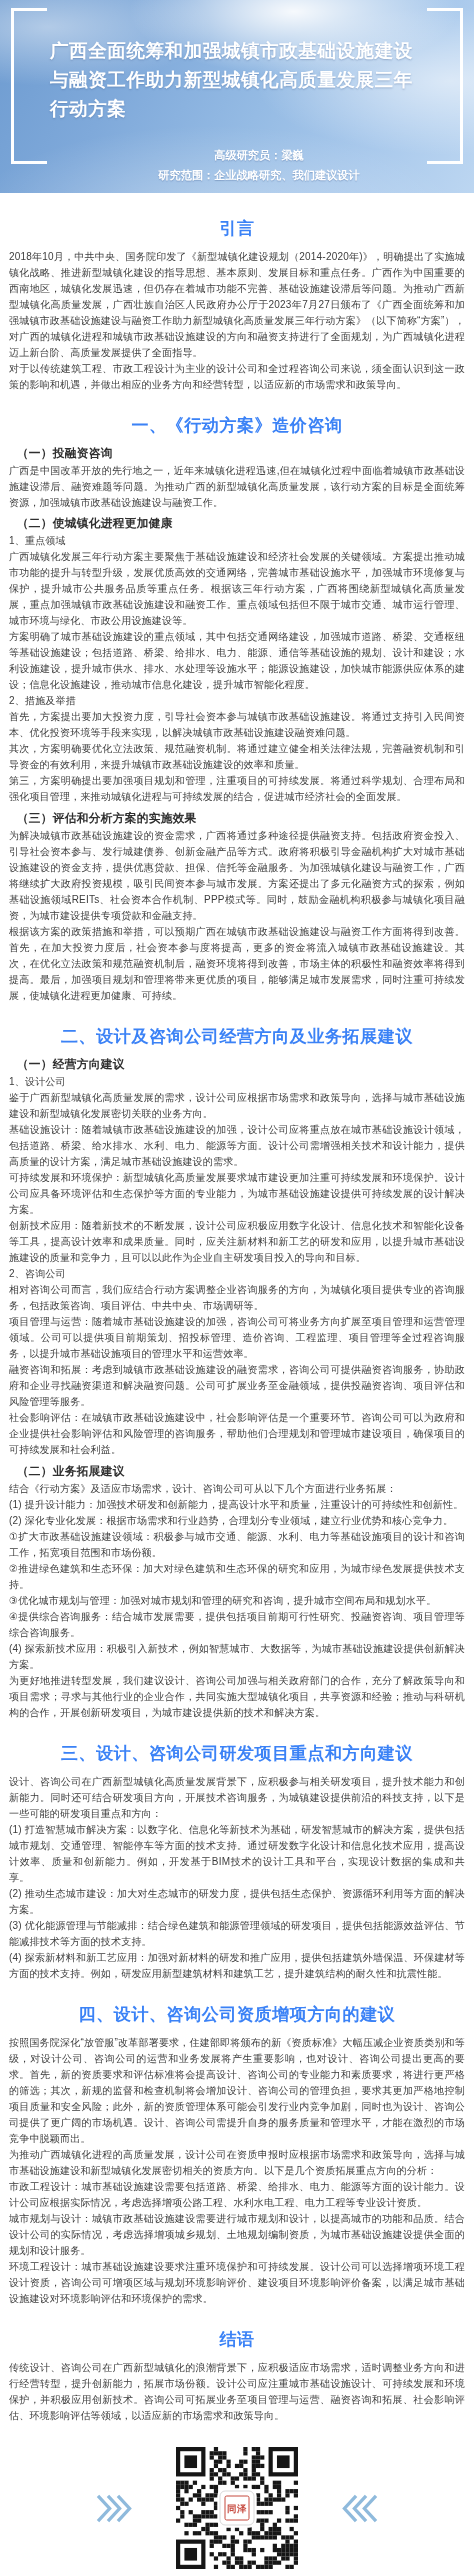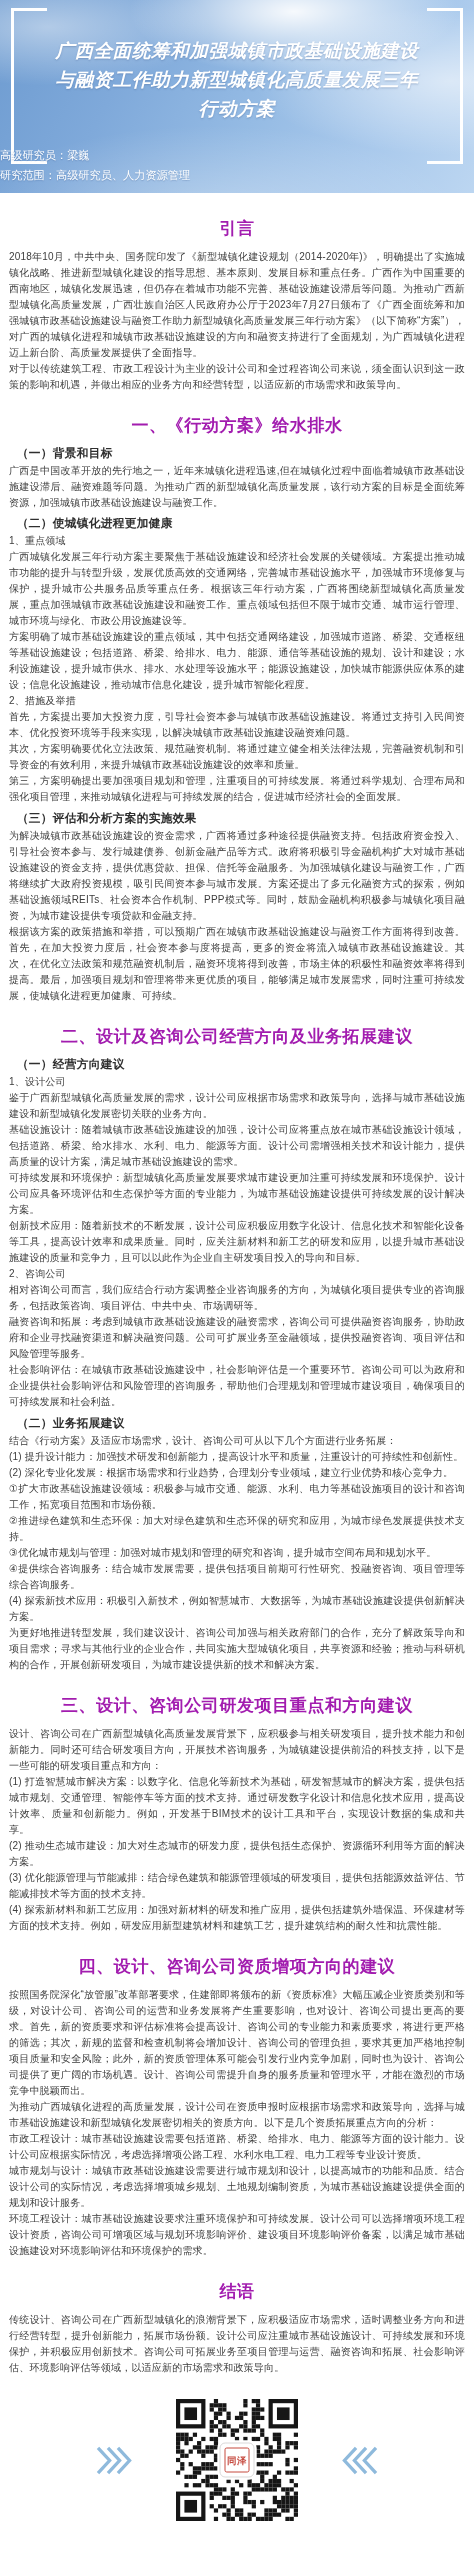--- a/index.html
+++ b/index.html
@@ -14,35 +14,34 @@
       radial-gradient(ellipse 235px 90px at 62% 6%, rgba(255,255,255,.92), rgba(255,255,255,0) 70%),
       radial-gradient(ellipse 280px 106px at 95% 42%, rgba(255,255,255,.55), rgba(255,255,255,0) 70%),
       radial-gradient(ellipse 235px 84px at 10% 14%, rgba(255,255,255,.45), rgba(255,255,255,0) 70%),
       radial-gradient(ellipse 347px 134px at 45% 115%, rgba(255,255,255,.35), rgba(255,255,255,0) 72%),
       linear-gradient(118deg,#6d9bd0 0%,#7fa9da 28%,#95bbe4 55%,#a9c9ec 78%,#bcd6f1 100%);
   }
   .bracket { position:absolute; top:7.8px; height:156px; width:36px; }
   .bracket.left  { left:11.2px;  border-left:3.9px solid #fff; border-top:3.9px solid #fff; border-bottom:3.9px solid #fff; }
   .bracket.right { right:11.2px; border-right:3.9px solid #fff; border-top:3.9px solid #fff; border-bottom:3.9px solid #fff; }
   .hero-title {
-    position:relative; margin:36px 50px 0; text-align:center;
+    position:relative; margin:36px 50px 0; text-align:left;
     color:#fff; font-size:18.5px; font-weight:bold; line-height:29px; letter-spacing:0.6px;
     text-shadow:0 0.6px 1.7px rgba(60,90,140,.35);
-    font-style:italic;
   }
   .hero-sub {
-    position:relative; color:#fff; font-weight:normal;
-    font-size:11.2px; line-height:20px; text-shadow:0 0.6px 1.1px rgba(60,90,140,.35);
+    position:relative; text-align:center; color:#fff; font-weight:bold;
+    font-size:11.2px; line-height:20px; text-shadow:0 0.6px 1.1px rgba(60,90,140,.35);margin-left:44px;
   }
   .hero-sub.first { margin-top:22.4px; }
 
   
   .article { padding:0 9px; }
   .blk-h1 {
-    color:#a21caf; font-size:17px; font-weight:bold; text-align:center;
+    color:#3b82f6; font-size:17px; font-weight:bold; text-align:center;
     margin:21px 0 9px; letter-spacing:0.6px;
   }
   .blk-h1:first-child { margin-top:23.5px; }
   .blk-h2 {
     color:#2f2f2f; font-size:11.7px; font-weight:bold;
     margin:5.6px 0 2.2px; padding-left:7.8px; letter-spacing:0.3px;
   }
   .blk-p {
     color:#3d3d3d; font-size:10px; line-height:16px; text-align:justify;
     letter-spacing:0.2px;
@@ -72,29 +71,29 @@
 </head>
 <body>
 
 <div class="page">
 
   <div class="hero">
     <div class="bracket left"></div>
     <div class="bracket right"></div>
     <div class="hero-title">广西全面统筹和加强城镇市政基础设施建设与融资工作助力新型城镇化高质量发展三年行动方案</div>
     <div class="hero-sub first">高级研究员：梁巍</div>
-    <div class="hero-sub">研究范围：高级研究员、人力资源管理</div>
+    <div class="hero-sub">研究范围：企业战略研究、我们建议设计</div>
   </div>
 
   <div class="article">
       <h1 class="blk-h1">引言</h1>
       <p class="blk-p">2018年10月，中共中央、国务院印发了《新型城镇化建设规划（2014-2020年)》，明确提出了实施城镇化战略、推进新型城镇化建设的指导思想、基本原则、发展目标和重点任务。广西作为中国重要的西南地区，城镇化发展迅速，但仍存在着城市功能不完善、基础设施建设滞后等问题。为推动广西新型城镇化高质量发展，广西壮族自治区人民政府办公厅于2023年7月27日颁布了《广西全面统筹和加强城镇市政基础设施建设与融资工作助力新型城镇化高质量发展三年行动方案》（以下简称“方案”），对广西的城镇化进程和城镇市政基础设施建设的方向和融资支持进行了全面规划，为广西城镇化进程迈上新台阶、高质量发展提供了全面指导。</p>
       <p class="blk-p">对于以传统建筑工程、市政工程设计为主业的设计公司和全过程咨询公司来说，须全面认识到这一政策的影响和机遇，并做出相应的业务方向和经营转型，以适应新的市场需求和政策导向。</p>
-      <h1 class="blk-h1">一、《行动方案》给水排水</h1>
-      <h2 class="blk-h2">（一）背景和目标</h2>
+      <h1 class="blk-h1">一、《行动方案》造价咨询</h1>
+      <h2 class="blk-h2">（一）投融资咨询</h2>
       <p class="blk-p">广西是中国改革开放的先行地之一，近年来城镇化进程迅速,但在城镇化过程中面临着城镇市政基础设施建设滞后、融资难题等问题。为推动广西的新型城镇化高质量发展，该行动方案的目标是全面统筹资源，加强城镇市政基础设施建设与融资工作。</p>
       <h2 class="blk-h2">（二）使城镇化进程更加健康</h2>
       <p class="blk-p">1、重点领域</p>
       <p class="blk-p">广西城镇化发展三年行动方案主要聚焦于基础设施建设和经济社会发展的关键领域。方案提出推动城市功能的提升与转型升级，发展优质高效的交通网络，完善城市基础设施水平，加强城市环境修复与保护，提升城市公共服务品质等重点任务。根据该三年行动方案，广西将围绕新型城镇化高质量发展，重点加强城镇市政基础设施建设和融资工作。重点领域包括但不限于城市交通、城市运行管理、城市环境与绿化、市政公用设施建设等。</p>
       <p class="blk-p">方案明确了城市基础设施建设的重点领域，其中包括交通网络建设，加强城市道路、桥梁、交通枢纽等基础设施建设；包括道路、桥梁、给排水、电力、能源、通信等基础设施的规划、设计和建设；水利设施建设，提升城市供水、排水、水处理等设施水平；能源设施建设，加快城市能源供应体系的建设；信息化设施建设，推动城市信息化建设，提升城市智能化程度。</p>
       <p class="blk-p">2、措施及举措</p>
       <p class="blk-p">首先，方案提出要加大投资力度，引导社会资本参与城镇市政基础设施建设。将通过支持引入民间资本、优化投资环境等手段来实现，以解决城镇市政基础设施建设融资难问题。</p>
       <p class="blk-p">其次，方案明确要优化立法政策、规范融资机制。将通过建立健全相关法律法规，完善融资机制和引导资金的有效利用，来提升城镇市政基础设施建设的效率和质量。</p>
       <p class="blk-p">第三，方案明确提出要加强项目规划和管理，注重项目的可持续发展。将通过科学规划、合理布局和强化项目管理，来推动城镇化进程与可持续发展的结合，促进城市经济社会的全面发展。</p>
       <h2 class="blk-h2">（三）评估和分析方案的实施效果</h2>
@@ -102,20 +101,21 @@
       <p class="blk-p">根据该方案的政策措施和举措，可以预期广西在城镇市政基础设施建设与融资工作方面将得到改善。首先，在加大投资力度后，社会资本参与度将提高，更多的资金将流入城镇市政基础设施建设。其次，在优化立法政策和规范融资机制后，融资环境将得到改善，市场主体的积极性和融资效率将得到提高。最后，加强项目规划和管理将带来更优质的项目，能够满足城市发展需求，同时注重可持续发展，使城镇化进程更加健康、可持续。</p>
       <h1 class="blk-h1">二、设计及咨询公司经营方向及业务拓展建议</h1>
       <h2 class="blk-h2">（一）经营方向建议</h2>
       <p class="blk-p">1、设计公司</p>
       <p class="blk-p">鉴于广西新型城镇化高质量发展的需求，设计公司应根据市场需求和政策导向，选择与城市基础设施建设和新型城镇化发展密切关联的业务方向。</p>
       <p class="blk-p">基础设施设计：随着城镇市政基础设施建设的加强，设计公司应将重点放在城市基础设施设计领域，包括道路、桥梁、给水排水、水利、电力、能源等方面。设计公司需增强相关技术和设计能力，提供高质量的设计方案，满足城市基础设施建设的需求。</p>
       <p class="blk-p">可持续发展和环境保护：新型城镇化高质量发展要求城市建设更加注重可持续发展和环境保护。设计公司应具备环境评估和生态保护等方面的专业能力，为城市基础设施建设提供可持续发展的设计解决方案。</p>
       <p class="blk-p">创新技术应用：随着新技术的不断发展，设计公司应积极应用数字化设计、信息化技术和智能化设备等工具，提高设计效率和成果质量。同时，应关注新材料和新工艺的研发和应用，以提升城市基础设施建设的质量和竞争力，且可以以此作为企业自主研发项目投入的导向和目标。</p>
       <p class="blk-p">2、咨询公司</p>
       <p class="blk-p">相对咨询公司而言，我们应结合行动方案调整企业咨询服务的方向，为城镇化项目提供专业的咨询服务，包括政策咨询、项目评估、中共中央、市场调研等。</p>
+      <p class="blk-p">项目管理与运营：随着城市基础设施建设的加强，咨询公司可将业务方向扩展至项目管理和运营管理领域。公司可以提供项目前期策划、招投标管理、造价咨询、工程监理、项目管理等全过程咨询服务，以提升城市基础设施项目的管理水平和运营效率。</p>
       <p class="blk-p">融资咨询和拓展：考虑到城镇市政基础设施建设的融资需求，咨询公司可提供融资咨询服务，协助政府和企业寻找融资渠道和解决融资问题。公司可扩展业务至金融领域，提供投融资咨询、项目评估和风险管理等服务。</p>
       <p class="blk-p">社会影响评估：在城镇市政基础设施建设中，社会影响评估是一个重要环节。咨询公司可以为政府和企业提供社会影响评估和风险管理的咨询服务，帮助他们合理规划和管理城市建设项目，确保项目的可持续发展和社会利益。</p>
       <h2 class="blk-h2">（二）业务拓展建议</h2>
       <p class="blk-p">结合《行动方案》及适应市场需求，设计、咨询公司可从以下几个方面进行业务拓展：</p>
       <p class="blk-p">(1) 提升设计能力：加强技术研发和创新能力，提高设计水平和质量，注重设计的可持续性和创新性。</p>
       <p class="blk-p">(2) 深化专业化发展：根据市场需求和行业趋势，合理划分专业领域，建立行业优势和核心竞争力。</p>
       <p class="blk-p">①扩大市政基础设施建设领域：积极参与城市交通、能源、水利、电力等基础设施项目的设计和咨询工作，拓宽项目范围和市场份额。</p>
       <p class="blk-p">②推进绿色建筑和生态环保：加大对绿色建筑和生态环保的研究和应用，为城市绿色发展提供技术支持。</p>
       <p class="blk-p">③优化城市规划与管理：加强对城市规划和管理的研究和咨询，提升城市空间布局和规划水平。</p>
       <p class="blk-p">④提供综合咨询服务：结合城市发展需要，提供包括项目前期可行性研究、投融资咨询、项目管理等综合咨询服务。</p>

